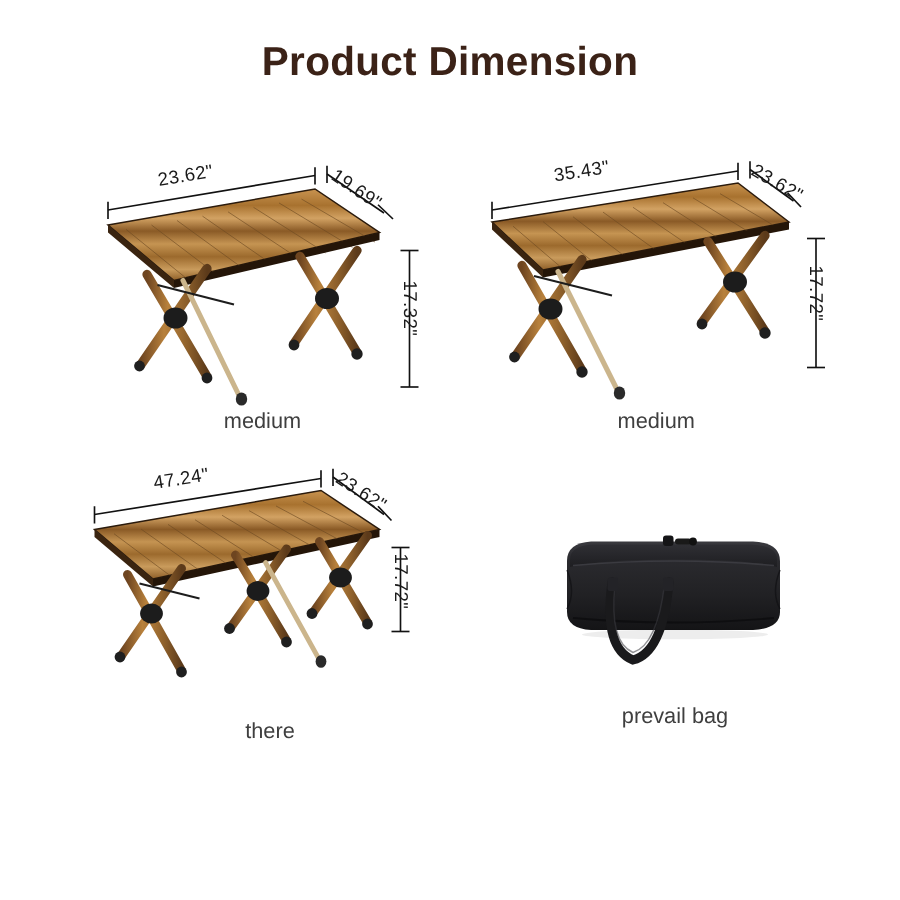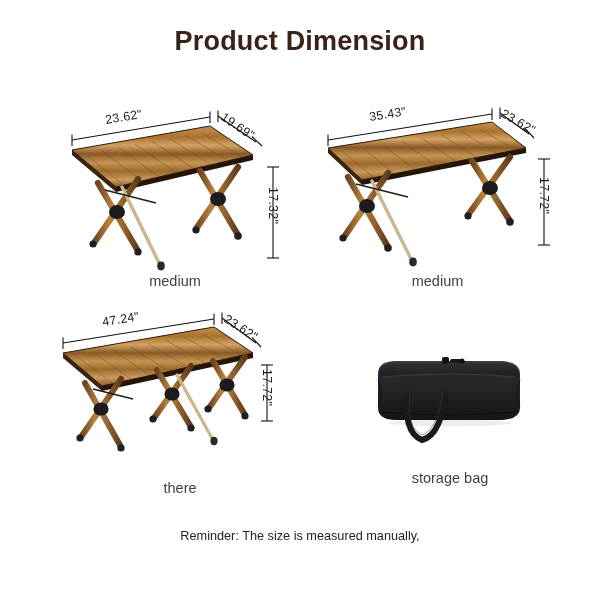--- a/index.html
+++ b/index.html
@@ -357,20 +357,19 @@
 
       <g>
         <path d="M 58 48 Q 52 92 72 100 Q 92 95 96 48" stroke="#1a1a1c" stroke-width="6" fill="none" stroke-linecap="round"></path>
         <path d="M 60 50 Q 56 88 72 95 Q 88 90 93 50" stroke="#3d3d42" stroke-width="1" fill="none" opacity="0.55"></path>
         <rect x="55" y="45" width="7" height="9" rx="1.5" fill="#232327"></rect>
         <rect x="92" y="45" width="7" height="9" rx="1.5" fill="#232327"></rect>
       </g>
 
       <ellipse cx="100" cy="83" rx="62" ry="3.2" fill="#000000" opacity="0.07"></ellipse>
     </svg>
-    <div class="cell-caption" style="top:130px;">storage bag</div>
+    <div class="cell-caption" style="top:130px;">prevail bag</div>
   </div>
 
   <div class="reminder" style="top:528px;">
-    <span class="ln">Reminder: The size is measured manually,</span>
   </div>
 
 </div>
 
 </body></html>

